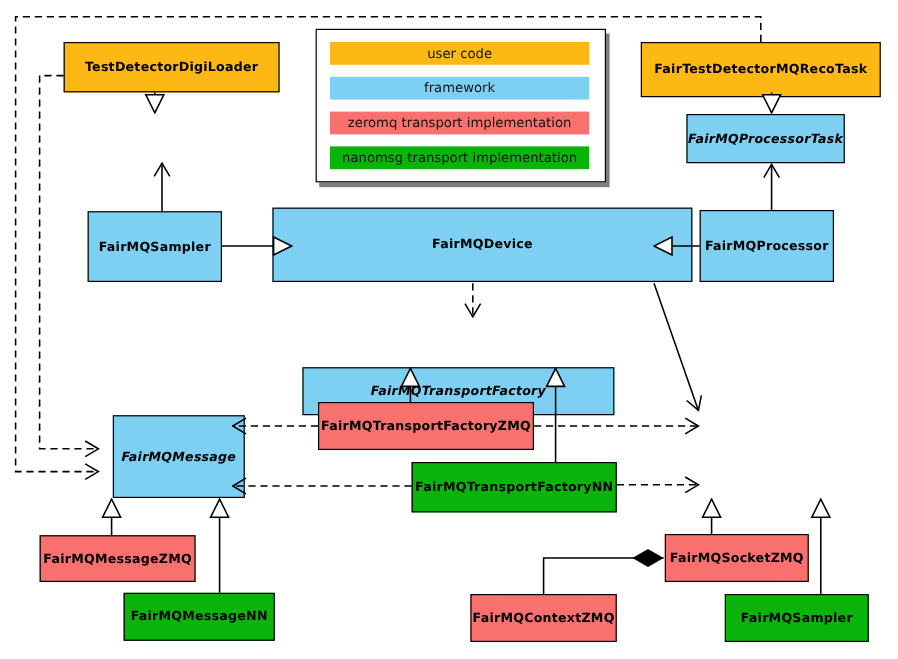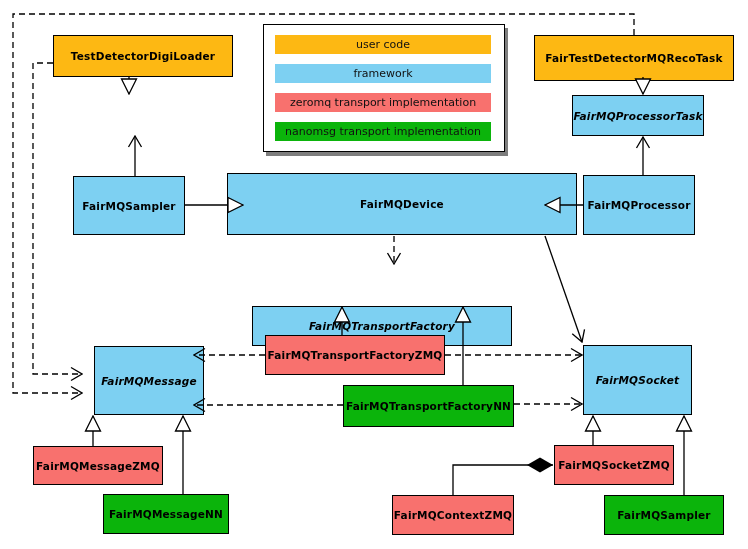--- a/index.html
+++ b/index.html
@@ -58,21 +58,20 @@
   <div class="node c-yellow" id="n-digiloader">TestDetectorDigiLoader</div>
   <div class="node c-yellow" id="n-recotask">FairTestDetectorMQRecoTask</div>
   <div class="node c-blue abstract" id="n-processortask">FairMQProcessorTask</div>
   <div class="node c-blue" id="n-sampler">FairMQSampler</div>
   <div class="node c-blue" id="n-device">FairMQDevice</div>
   <div class="node c-blue" id="n-processor">FairMQProcessor</div>
   <div class="node c-blue abstract" id="n-factory">FairMQTransportFactory</div>
   <div class="node c-red" id="n-factoryzmq">FairMQTransportFactoryZMQ</div>
   <div class="node c-green" id="n-factorynn">FairMQTransportFactoryNN</div>
   <div class="node c-blue abstract" id="n-message">FairMQMessage</div>
-  <div class="node c-blue abstract" id="n-socket">FairMQSocket</div>
   <div class="node c-red" id="n-messagezmq">FairMQMessageZMQ</div>
   <div class="node c-green" id="n-messagenn">FairMQMessageNN</div>
   <div class="node c-red" id="n-contextzmq">FairMQContextZMQ</div>
   <div class="node c-red" id="n-socketzmq">FairMQSocketZMQ</div>
   <div class="node c-green" id="n-socketnn">FairMQSampler</div>
 
   <div id="legend">
     <div class="legend-item c-yellow">user code</div>
     <div class="legend-item c-blue">framework</div>
     <div class="legend-item c-red">zeromq transport implementation</div>

